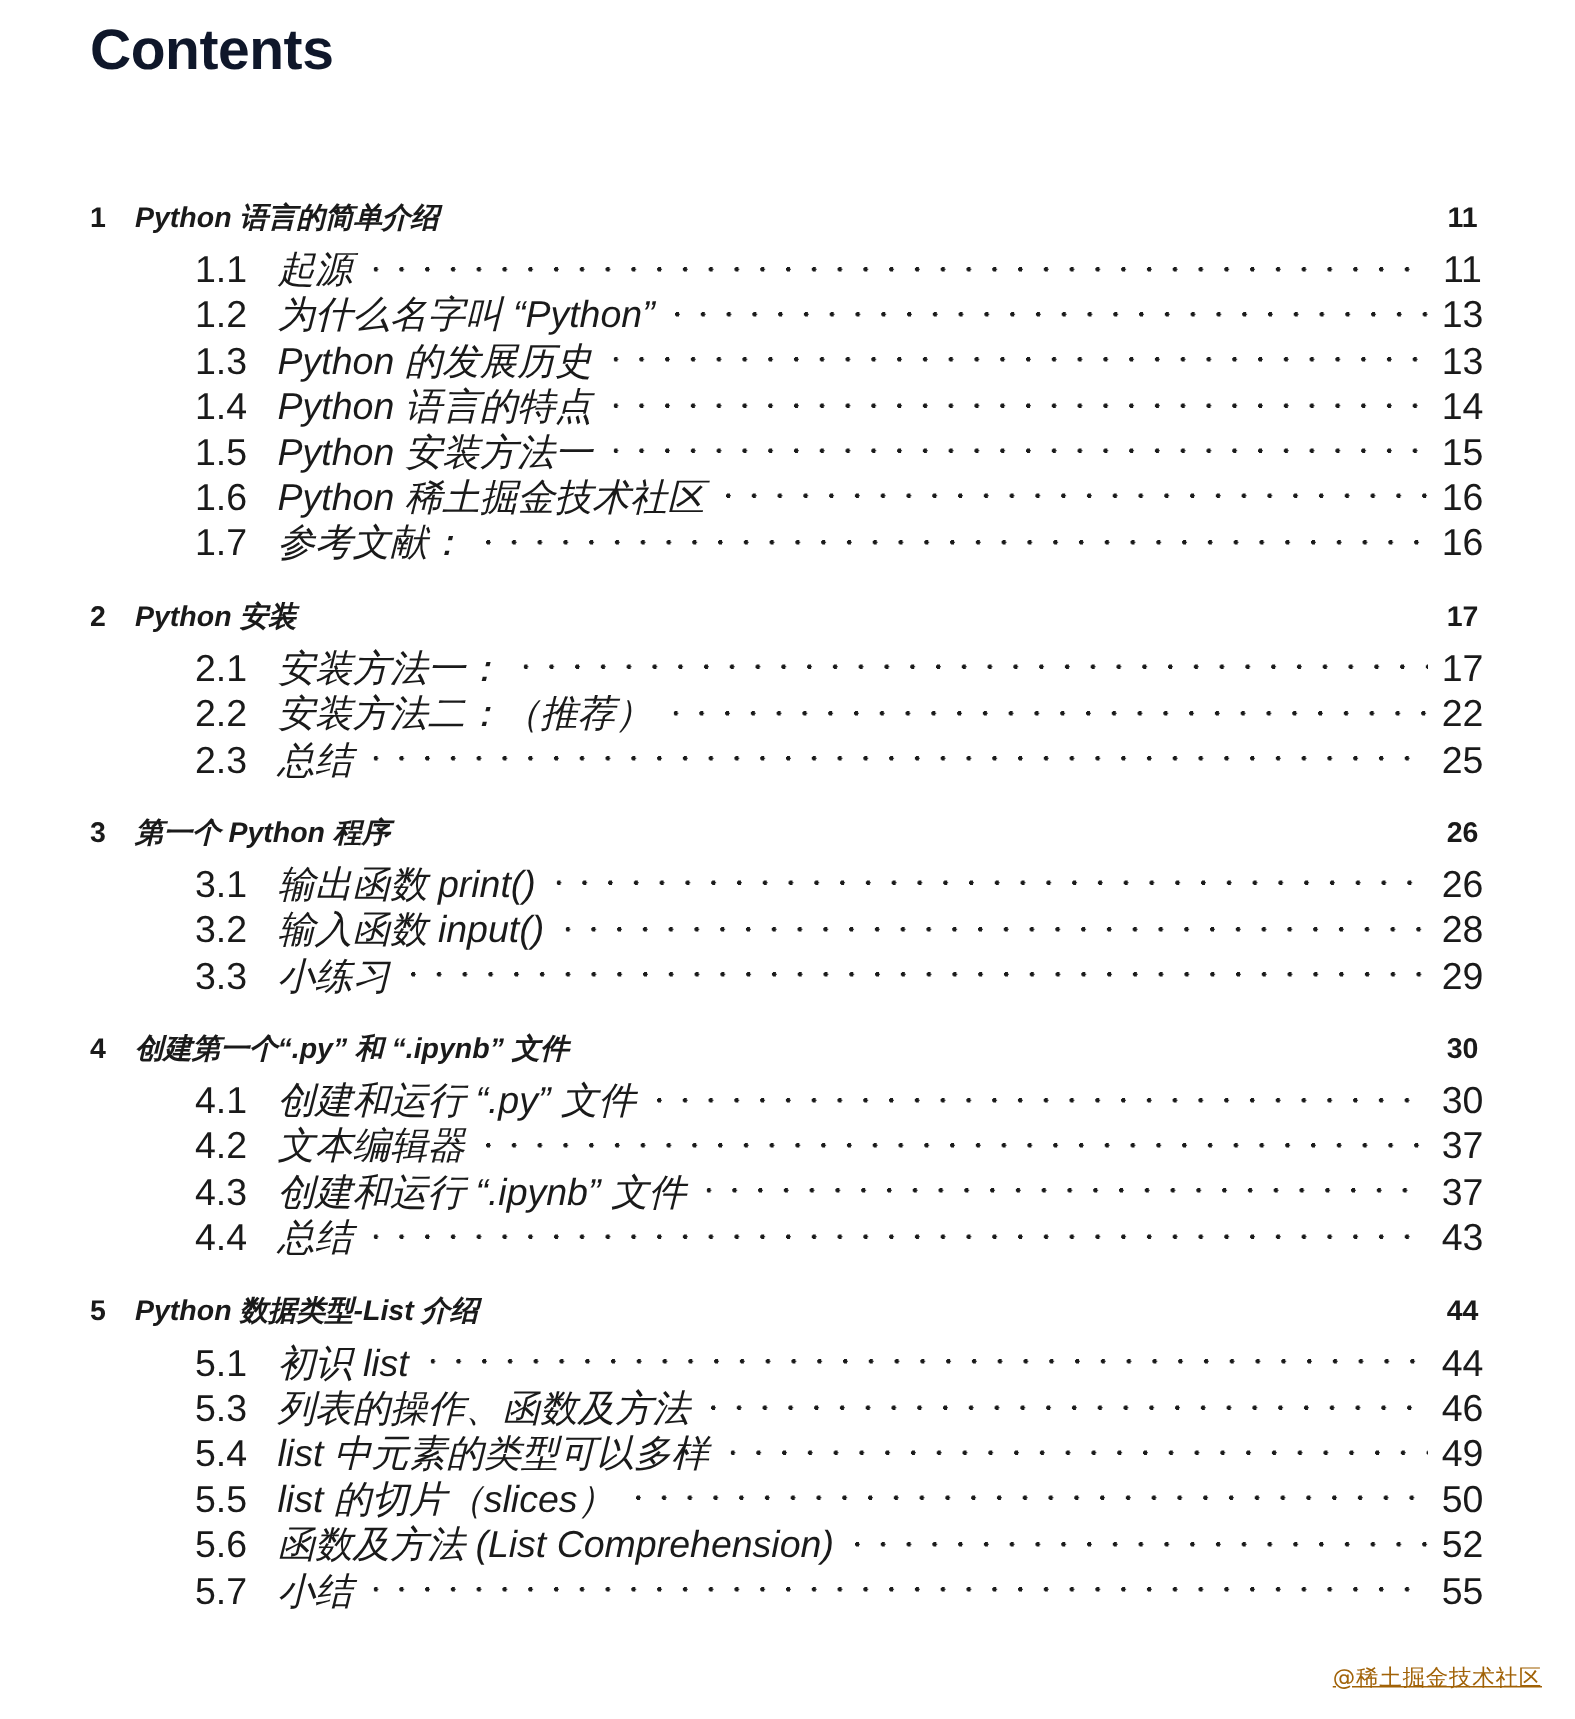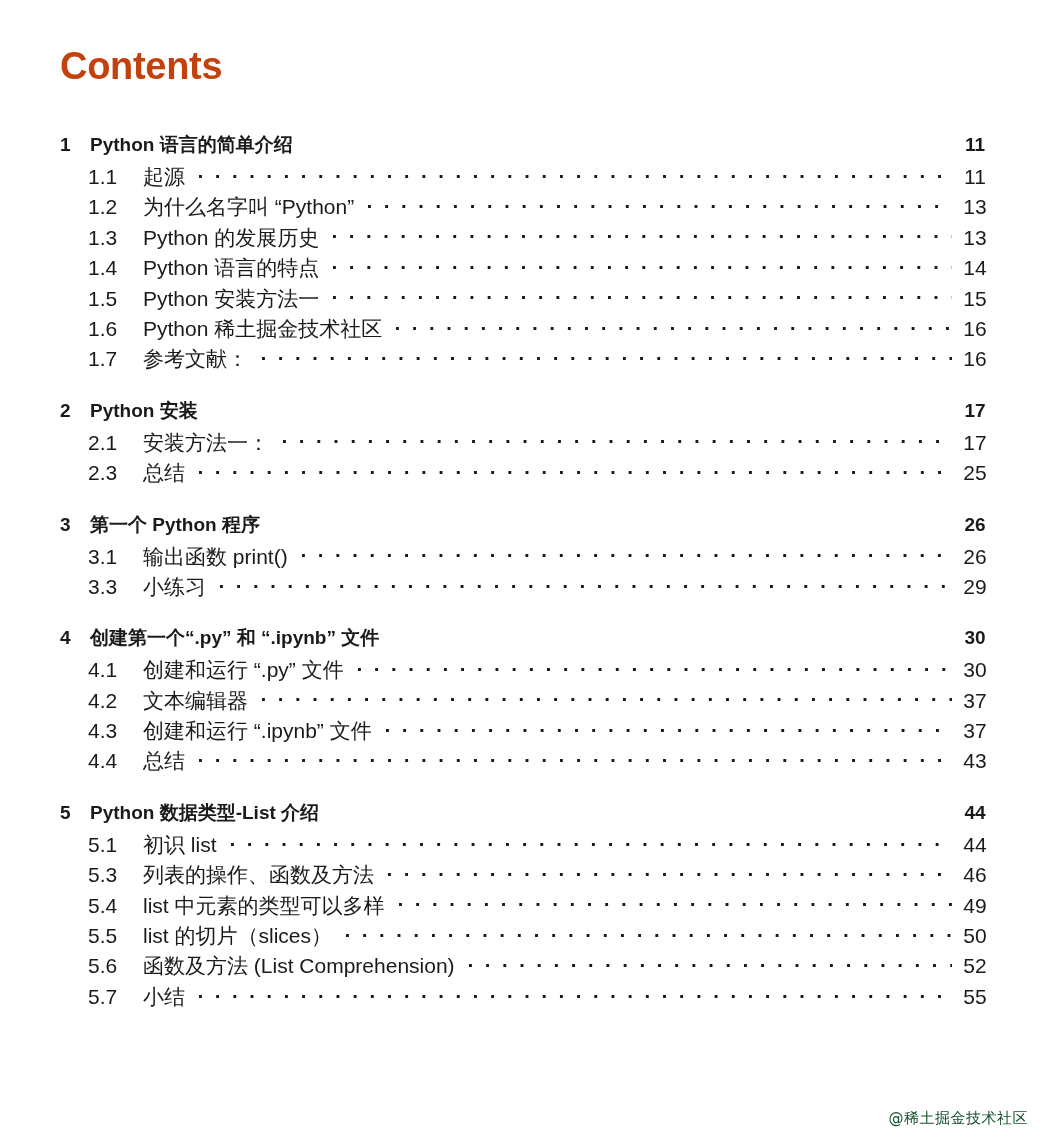--- a/index.html
+++ b/index.html
@@ -59,39 +59,41 @@
 
   .row.chapter {
     height: 31px;
     font-weight: bold;
     font-size: 19px;
   }
 
   .row.section {
     height: 30.4px;
     font-weight: normal;
-    font-size: 21px;
+    font-size: 25px;
+    padding-left: 42px;
   }
 
   .num {
     flex: 0 0 auto;
     text-align: left;
   }
   .row.chapter .num {
     width: 30px;
     margin-left: 60px;
   }
   .row.section .num {
     width: 55px;
     margin-left: 88px;
   }
 
   .label {
     flex: 0 0 auto;
     white-space: nowrap;
+    font-style: italic;
   }
 
   
   .leader {
     flex: 1 1 auto;
     position: relative;
     overflow: hidden;
     height: 1em;
     margin: 0 6px 0 14px;
   }
@@ -124,21 +126,21 @@
     letter-spacing: 0.5px;
     white-space: nowrap;
     font-family: "DejaVu Sans", sans-serif;
   }
 </style>
 </head>
 <body style="background: rgb(255, 255, 255); color: rgb(26, 26, 26);">
 
 <div id="page">
 
-  <div class="contents-title" style="color: #c2410c; margin-top: 32px;">Contents</div>
+  <div class="contents-title" style="color: #0f172a;">Contents</div>
 
   <div class="toc" id="toc-root">
       <div class="chapter-block">
         <div class="row chapter">
           <span class="num">1</span>
           <span class="label">Python 语言的简单介绍</span>
           <span class="leader"></span>
           <span class="page">11</span>
         </div>
         <div class="row section">
@@ -191,40 +193,52 @@
           <span class="leader"></span>
           <span class="page">17</span>
         </div>
         <div class="row section">
           <span class="num">2.1</span>
           <span class="label">安装方法一：</span>
           <span class="leader"></span>
           <span class="page">17</span>
         </div>
         <div class="row section">
+          <span class="num">2.2</span>
+          <span class="label">安装方法二：（推荐）</span>
+          <span class="leader"></span>
+          <span class="page">22</span>
+        </div>
+        <div class="row section">
           <span class="num">2.3</span>
           <span class="label">总结</span>
           <span class="leader"></span>
           <span class="page">25</span>
         </div>
       </div>
       <div class="chapter-block">
         <div class="row chapter">
           <span class="num">3</span>
           <span class="label">第一个 Python 程序</span>
           <span class="leader"></span>
           <span class="page">26</span>
         </div>
         <div class="row section">
           <span class="num">3.1</span>
           <span class="label">输出函数 print()</span>
           <span class="leader"></span>
           <span class="page">26</span>
         </div>
         <div class="row section">
+          <span class="num">3.2</span>
+          <span class="label">输入函数 input()</span>
+          <span class="leader"></span>
+          <span class="page">28</span>
+        </div>
+        <div class="row section">
           <span class="num">3.3</span>
           <span class="label">小练习</span>
           <span class="leader"></span>
           <span class="page">29</span>
         </div>
       </div>
       <div class="chapter-block">
         <div class="row chapter">
           <span class="num">4</span>
           <span class="label">创建第一个“.py” 和 “.ipynb” 文件</span>
@@ -295,15 +309,15 @@
         </div>
         <div class="row section">
           <span class="num">5.7</span>
           <span class="label">小结</span>
           <span class="leader"></span>
           <span class="page">55</span>
         </div>
       </div>
     </div>
 
-  <div class="watermark" style="color: #14532d;">@稀土掘金技术社区</div>
+  <div class="watermark" style="color: #a16207; text-decoration: underline;">@稀土掘金技术社区</div>
 
 </div>
 
 </body></html>

